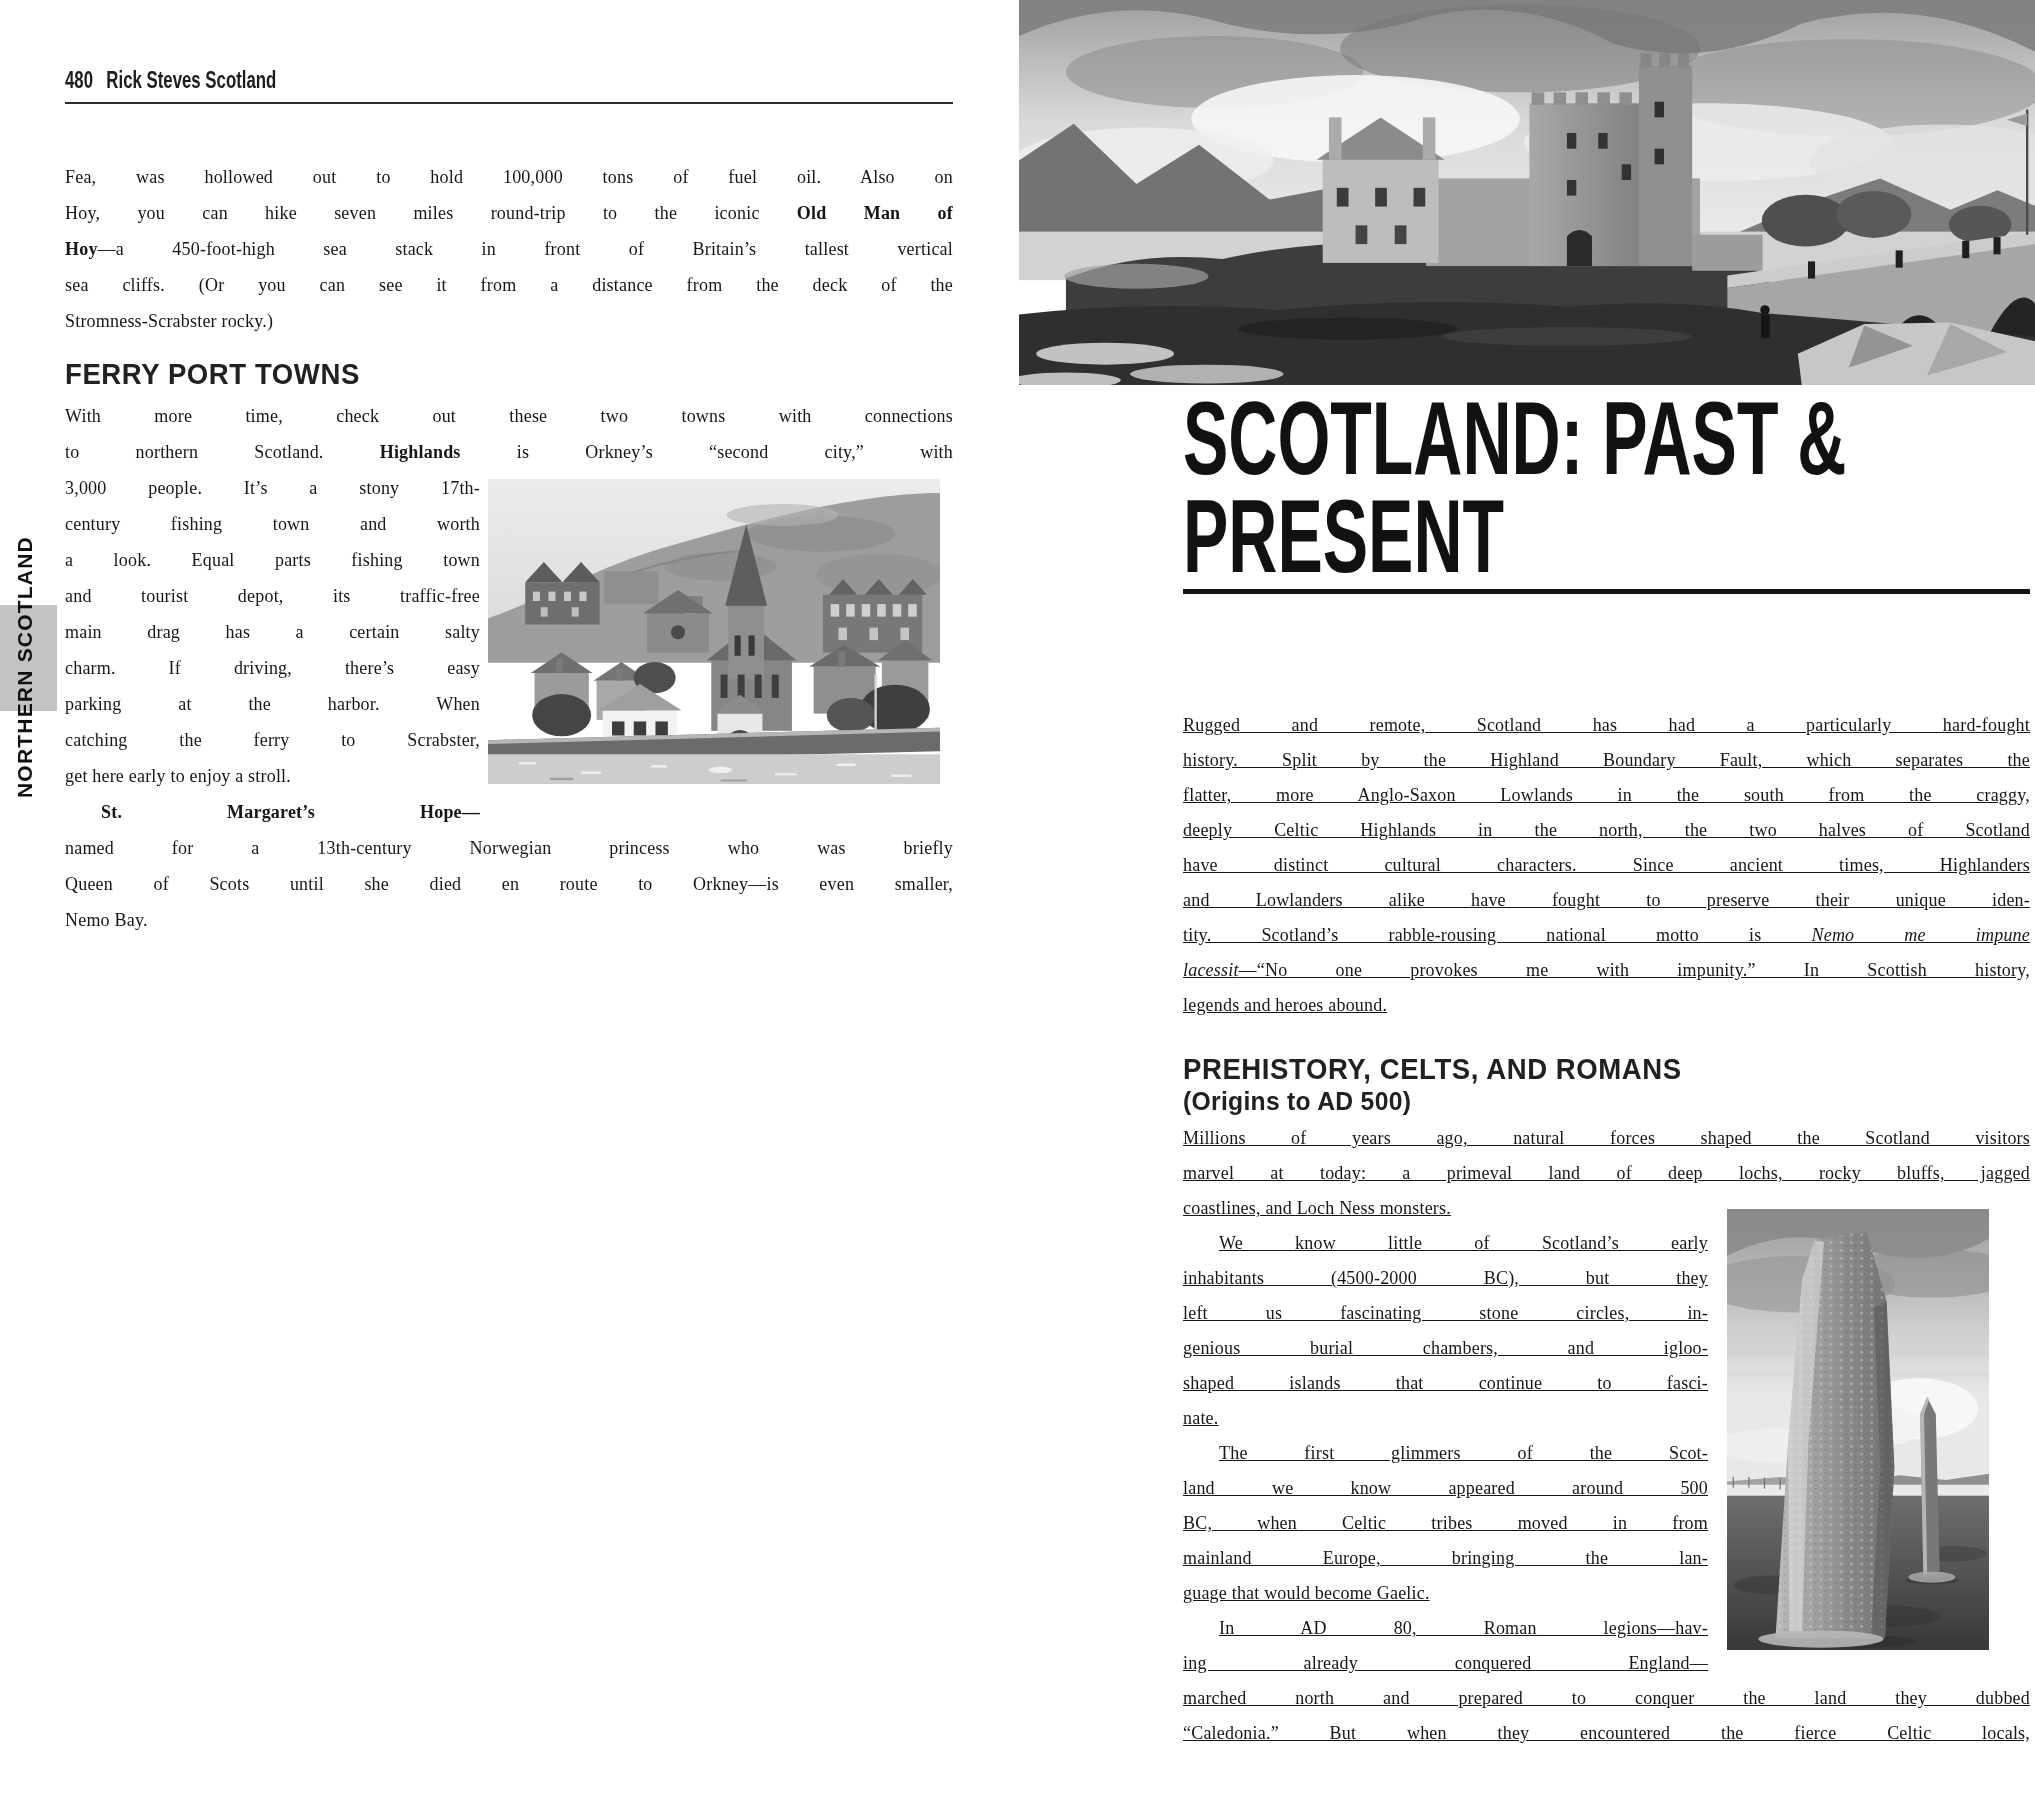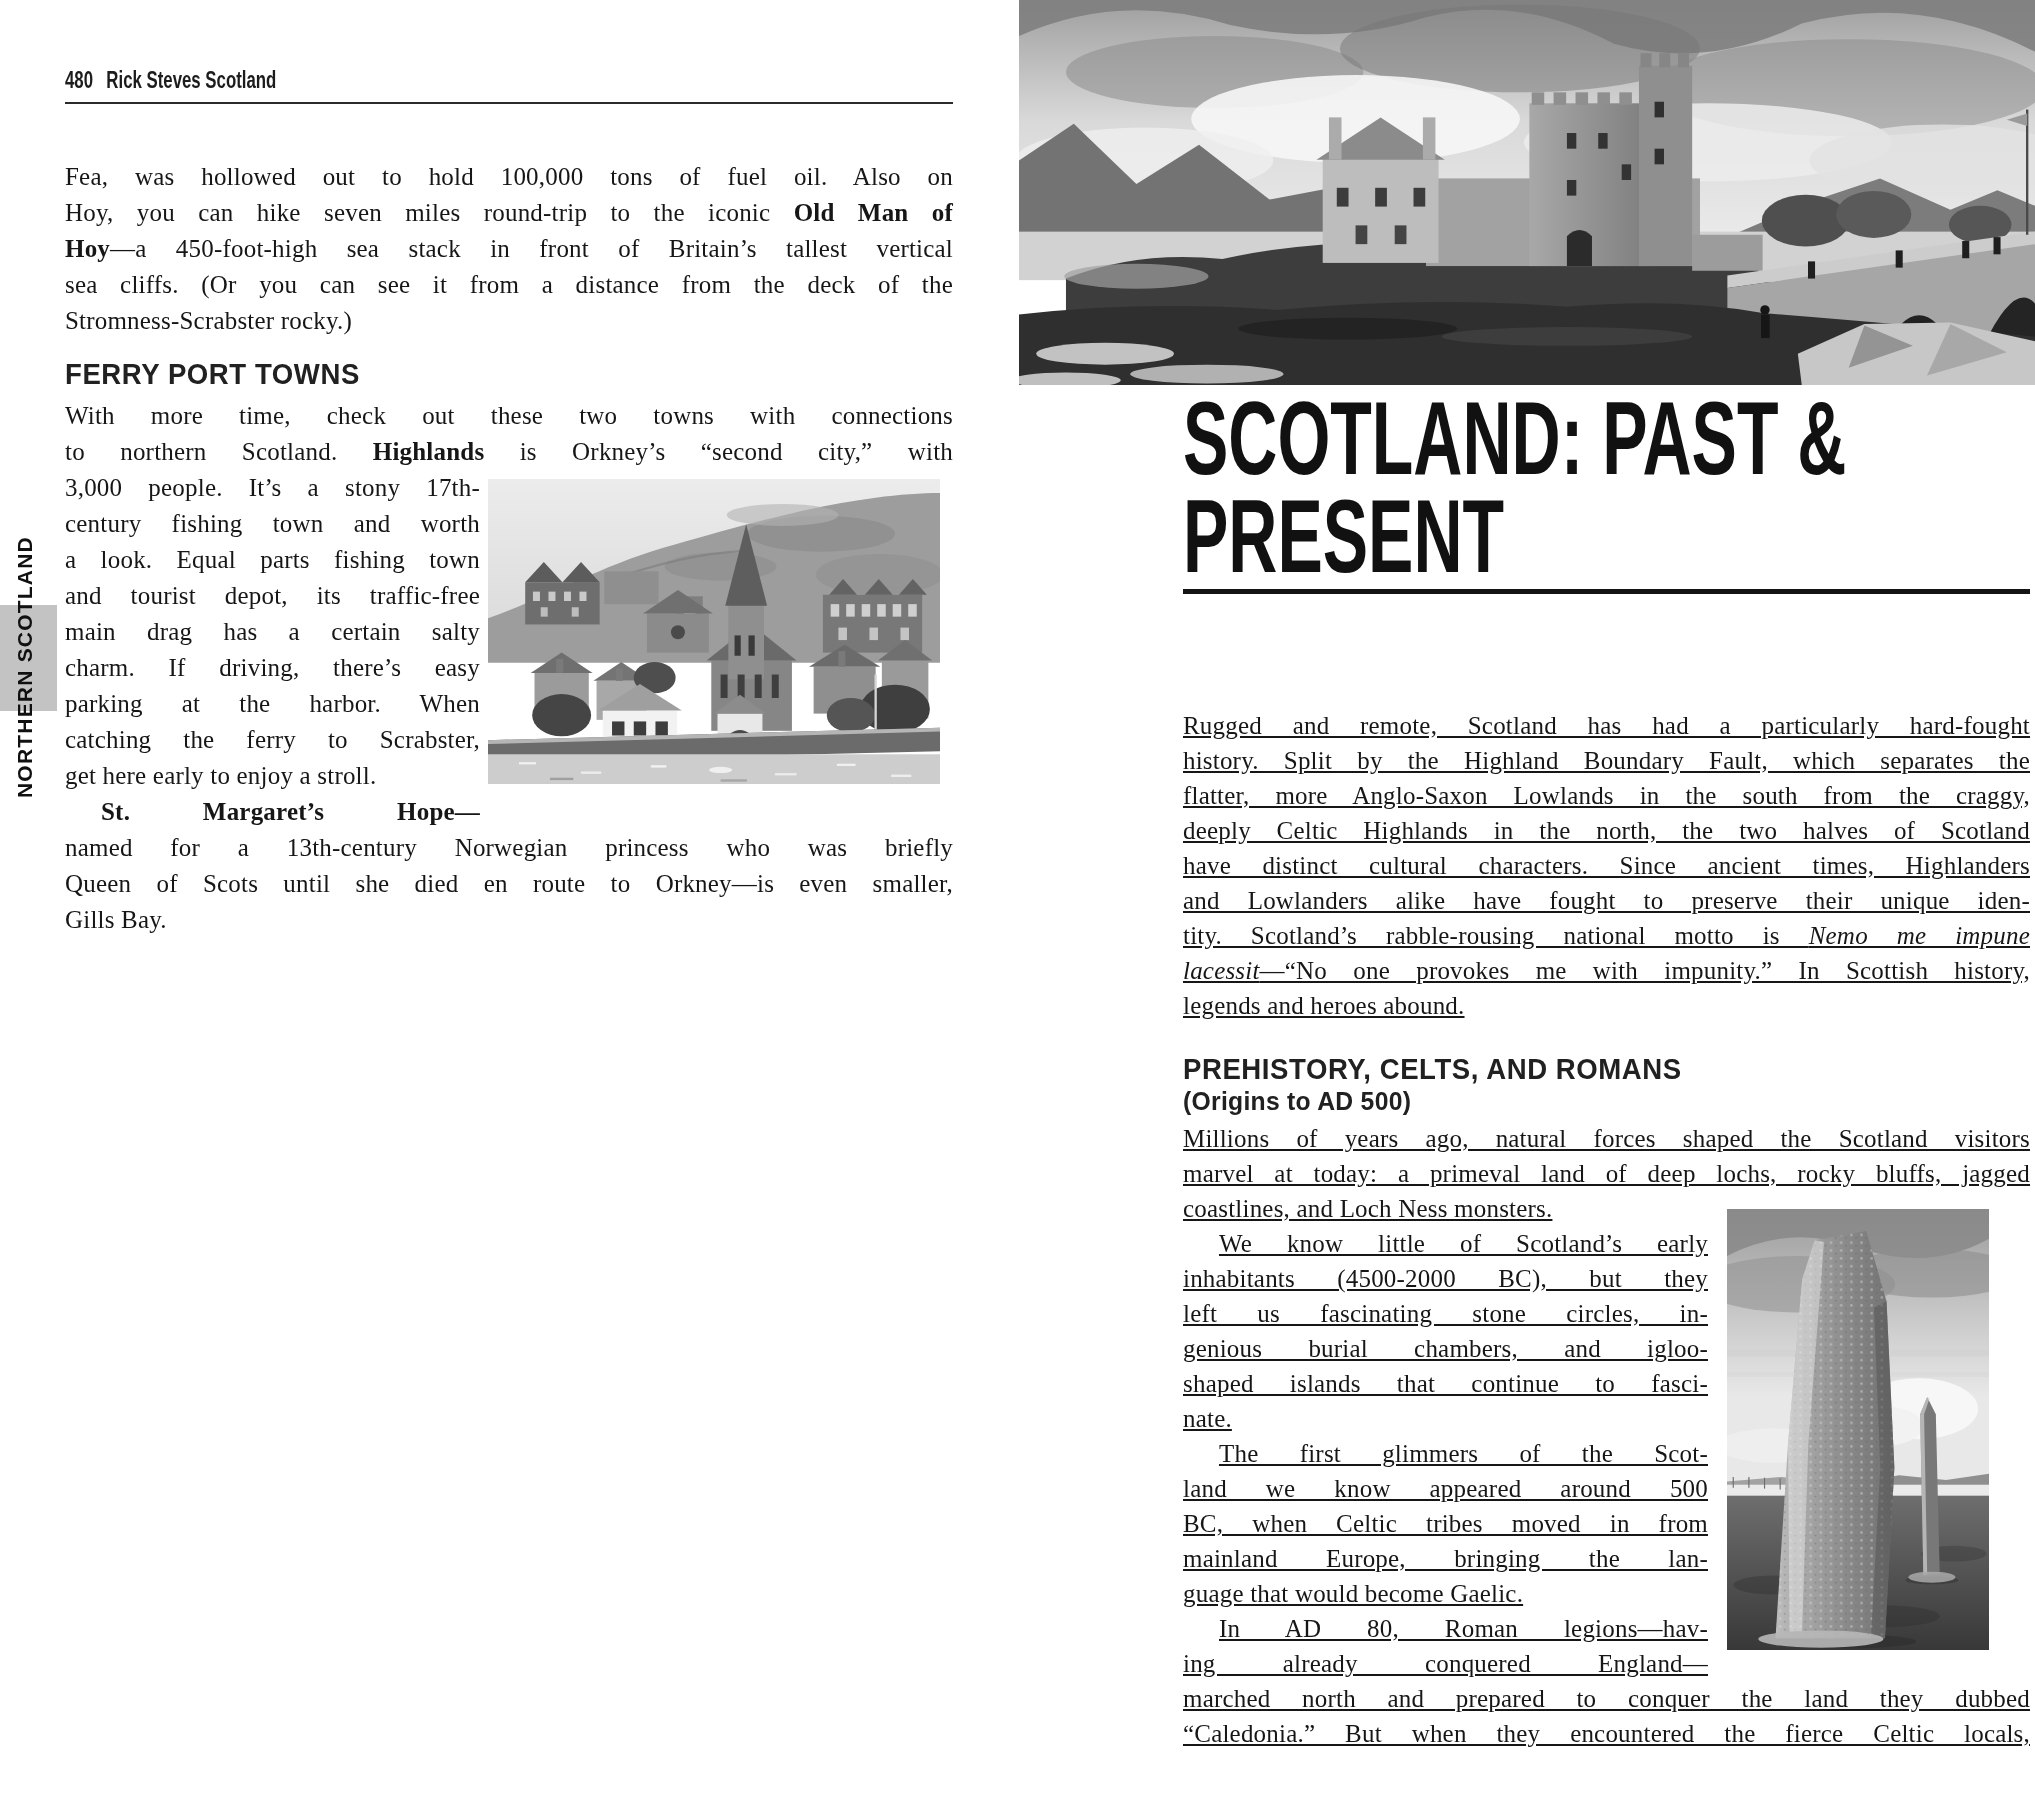--- a/index.html
+++ b/index.html
@@ -13,21 +13,21 @@
   .rp{left:1159px;width:847px;margin-left:24px;}
 
   
   .pg-header{padding-top:66px;font-family:"Liberation Sans",sans-serif;
              font-weight:bold;font-size:24px;color:#1c1c1c;line-height:27px;
              transform:scaleX(.70);transform-origin:left top;white-space:nowrap;}
   .ph-num{margin-right:19px;}
   .header-rule{height:2.3px;background:#2b2b2b;margin-top:8.6px;}
 
   
-  .para{font-size:25px;letter-spacing:0.2px;}
+  .para{font-size:18px;letter-spacing:0.2px;}
   .lp .para{line-height:36px;}
   .rp .para{line-height:35px;text-decoration:underline;}
   .tl{text-align:justify;text-align-last:justify;white-space:normal;}
   .lp .tl{height:36px;}
   .rp .tl{height:35px;}
   .tl.end{text-align-last:left;}
   .tl.ind{text-indent:36px;}
   .lp .tl.n{width:415px;}
   .rp .tl.n{width:525px;}
   .b{font-weight:bold;}
@@ -199,21 +199,21 @@
         <div class="tl n"><span>charm. If driving, there’s easy</span></div>
         <div class="tl n"><span>parking at the harbor. When</span></div>
         <div class="tl n"><span>catching the ferry to Scrabster,</span></div>
         <div class="tl n end"><span>get here early to enjoy a stroll.</span></div>
       </div>
 
     <div class="para">
         <div class="tl n ind"><span class="b">St. Margaret’s Hope—</span></div>
         <div class="tl"><span>named for a 13th-century Norwegian princess who was briefly</span></div>
         <div class="tl"><span>Queen of Scots until she died en route to Orkney—is even smaller,</span></div>
-        <div class="tl end"><span>Gills Bay.</span></div>
+        <div class="tl end"><span>Nemo Bay.</span></div>
       </div>
 
     <figure class="photo town">
       <svg viewBox="0 0 583 390" preserveAspectRatio="none" aria-hidden="true">
         <defs>
           <linearGradient id="tg-sky" x1="0" y1="0" x2="0" y2="1">
             <stop offset="0" stop-color="#ececec"></stop>
               <stop offset="1" stop-color="#dadada"></stop>
           </linearGradient>
         </defs>

